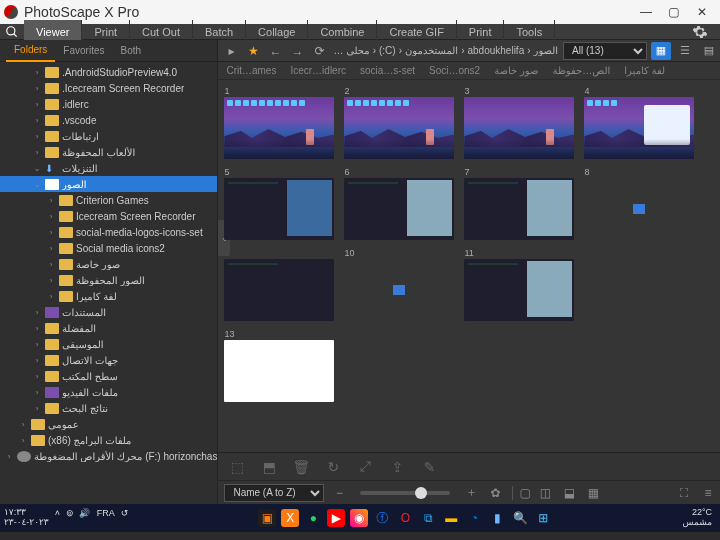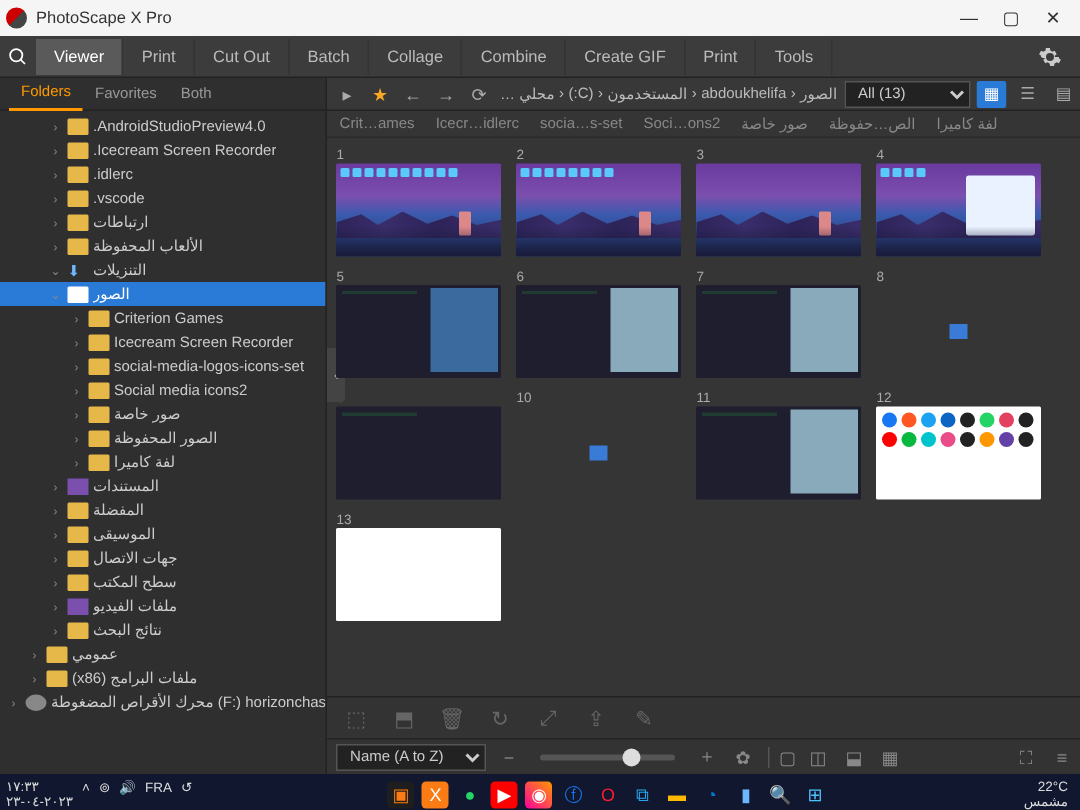--- a/index.html
+++ b/index.html
@@ -1,21 +1,21 @@
 <!DOCTYPE html>
 <html><head>
 <meta charset="utf-8">
 <style>
 *{box-sizing:border-box;margin:0;padding:0;font-family:"Segoe UI",Arial,sans-serif;user-select:none}
 body{width:720px;height:540px;background:#2b2b2b;color:#ccc;font-size:11px;overflow:hidden}
 .titlebar{height:24px;background:#f5f5f5;display:flex;align-items:center;padding:0 4px;color:#333}
 .titlebar .logo{width:14px;height:14px;margin-right:6px;border-radius:50%;background:linear-gradient(135deg,#c00 50%,#444 50%)}
-.titlebar .title{flex:1;font-size:11px}
+.titlebar .title{flex:1;font-size:14px}
 .winbtn{width:28px;height:22px;display:flex;align-items:center;justify-content:center;color:#333;font-size:12px}
-.menubar{height:28px;background:#3c3c3c;display:flex;align-items:center;border-bottom:1px solid #222}
+.menubar{height:16px;background:#3c3c3c;display:flex;align-items:center;border-bottom:1px solid #222}
 .mlogo{width:24px;height:24px;display:flex;align-items:center;justify-content:center;color:#fff}
 .mtab{height:24px;padding:0 12px;display:flex;align-items:center;color:#bbb;font-size:11px;border-right:1px solid #333}
 .mtab.active{background:#5a5a5a;color:#fff}
 .mtab.gear{margin-left:auto;border:none}
 .main{display:flex;height:calc(540px - 24px - 24px - 28px)}
 .sidebar{width:228px;background:#2f2f2f;display:flex;flex-direction:column;border-right:1px solid #222}
 .sidetabs{height:22px;display:flex;align-items:center;padding-left:6px;border-bottom:1px solid #222}
 .sidetab{padding:0 8px;height:22px;display:flex;align-items:center;color:#999;font-size:10px}
 .sidetab.active{color:#f90;border-bottom:2px solid #f90}
 .tree{flex:1;overflow:auto;padding:2px 0}
@@ -371,41 +371,20 @@
               <i></i>
             </div>
           </div>
         <div class="cell">
             <div class="num">11</div>
             <div class="thumb code">
               <div class="cl"></div>
               <div class="cr" style="background:#8ab"></div>
             </div>
           </div>
-        <div class="cell">
-            <div class="num">12</div>
-            <div class="thumb icons-grid">
-              <i style="background:#1877f2"></i>
-              <i style="background:#ff5722"></i>
-              <i style="background:#1da1f2"></i>
-              <i style="background:#0a66c2"></i>
-              <i style="background:#222"></i>
-              <i style="background:#25d366"></i>
-              <i style="background:#e4405f"></i>
-              <i style="background:#222"></i>
-              <i style="background:#ff0000"></i>
-              <i style="background:#09b83e"></i>
-              <i style="background:#00c4cc"></i>
-              <i style="background:#ea4c89"></i>
-              <i style="background:#222"></i>
-              <i style="background:#ff9800"></i>
-              <i style="background:#6441a5"></i>
-              <i style="background:#222"></i>
-            </div>
-          </div>
       </div>
       <div class="row">
         <div class="cell">
             <div class="num">13</div>
             <div class="thumb white"></div>
           </div>
       </div>
     </div>
 
     <div class="gridbot">

